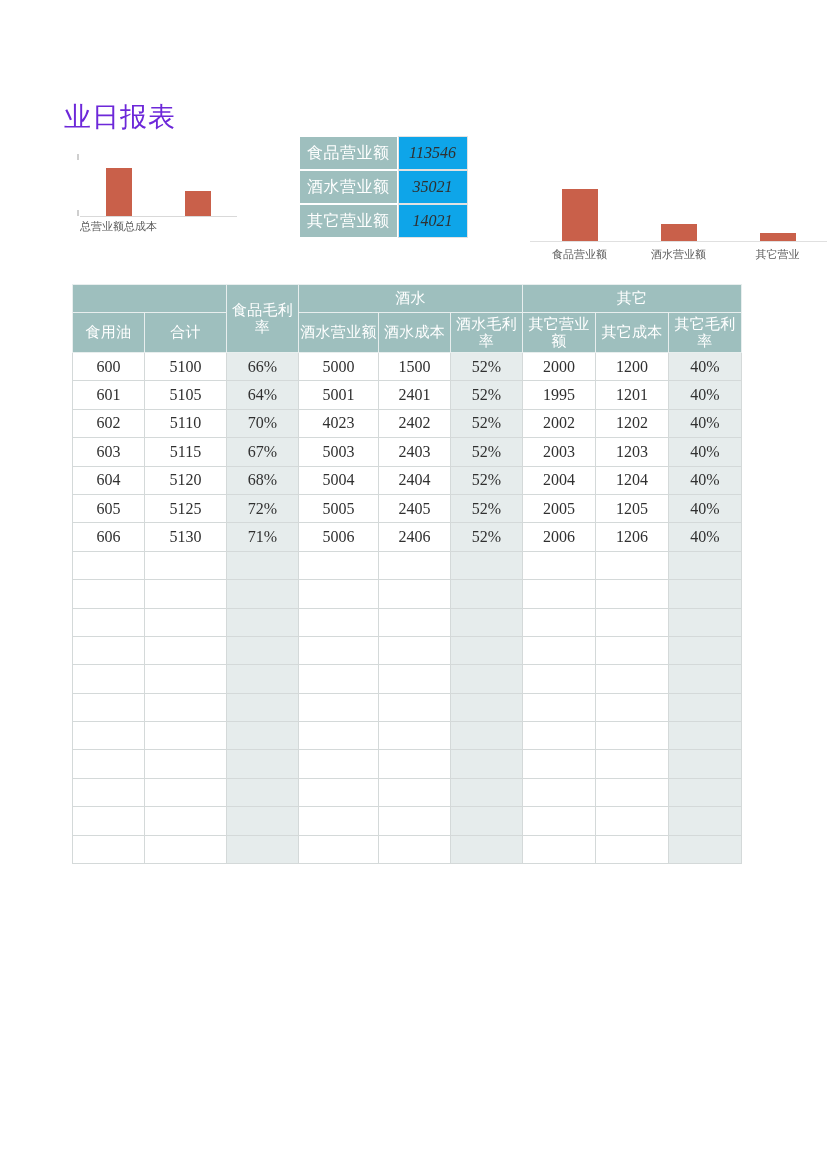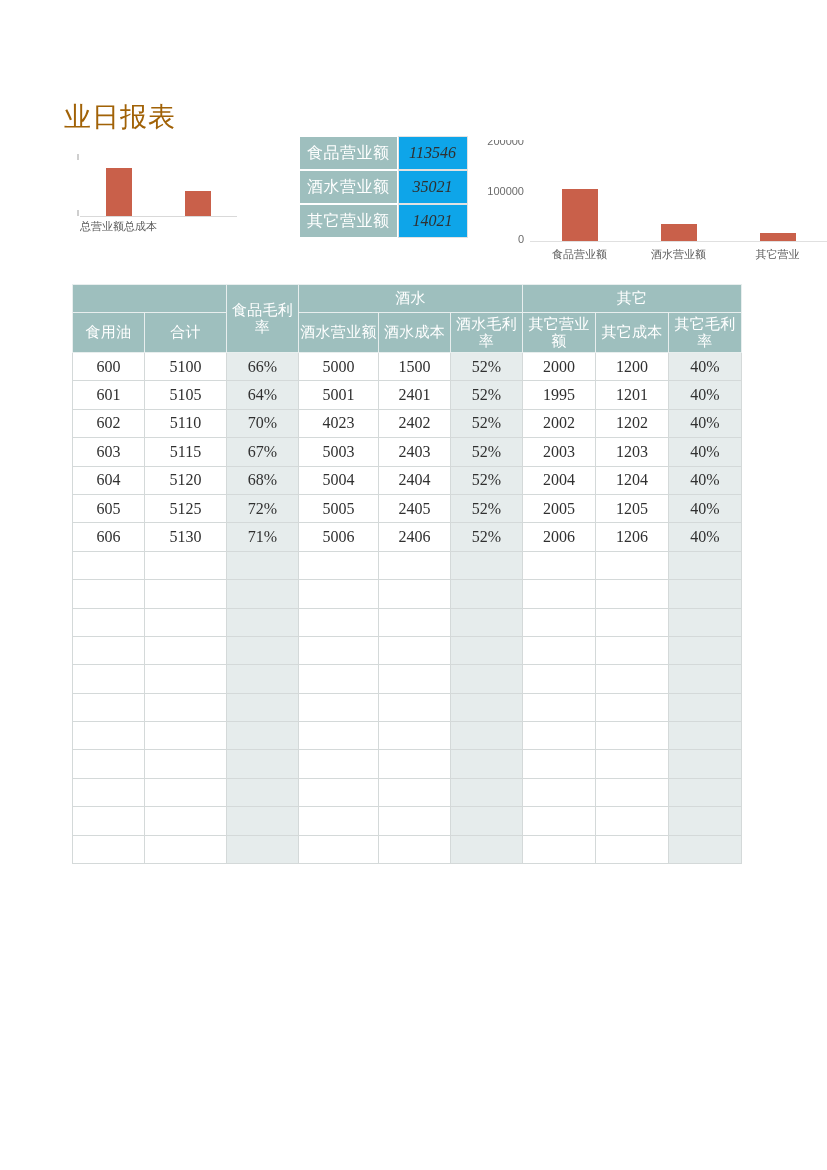--- a/index.html
+++ b/index.html
@@ -16,21 +16,21 @@
     position: relative;
   }
 
   
   #page-title {
     position: absolute;
     left: 64px;
     top: 100px;
     font-size: 27px;
     line-height: 34px;
-    color: #a16207;
+    color: #6d28d9;
     letter-spacing: 1px;
     white-space: nowrap;
   }
 
   
   #left-chart {
     position: absolute;
     left: 66px;
     top: 148px;
     width: 175px;
@@ -259,25 +259,20 @@
       <td class="st-value">35021</td>
     </tr>
     <tr>
       <td class="st-label">其它营业额</td>
       <td class="st-value">14021</td>
     </tr>
   </tbody>
 </table>
 
 <div id="right-chart">
-  <div class="rc-axis">
-    <div class="rc-ytick" style="top:1px;">200000</div>
-    <div class="rc-ytick" style="top:51px;">100000</div>
-    <div class="rc-ytick" style="top:99px;">0</div>
-  </div>
   <div class="rc-plot">
     <div class="rc-bars">
       <div class="rc-slot">
         <div class="rc-bar" style="height:52px;"></div>
       </div>
       <div class="rc-slot">
         <div class="rc-bar" style="height:17px;"></div>
       </div>
       <div class="rc-slot">
         <div class="rc-bar" style="height:8px;"></div>

